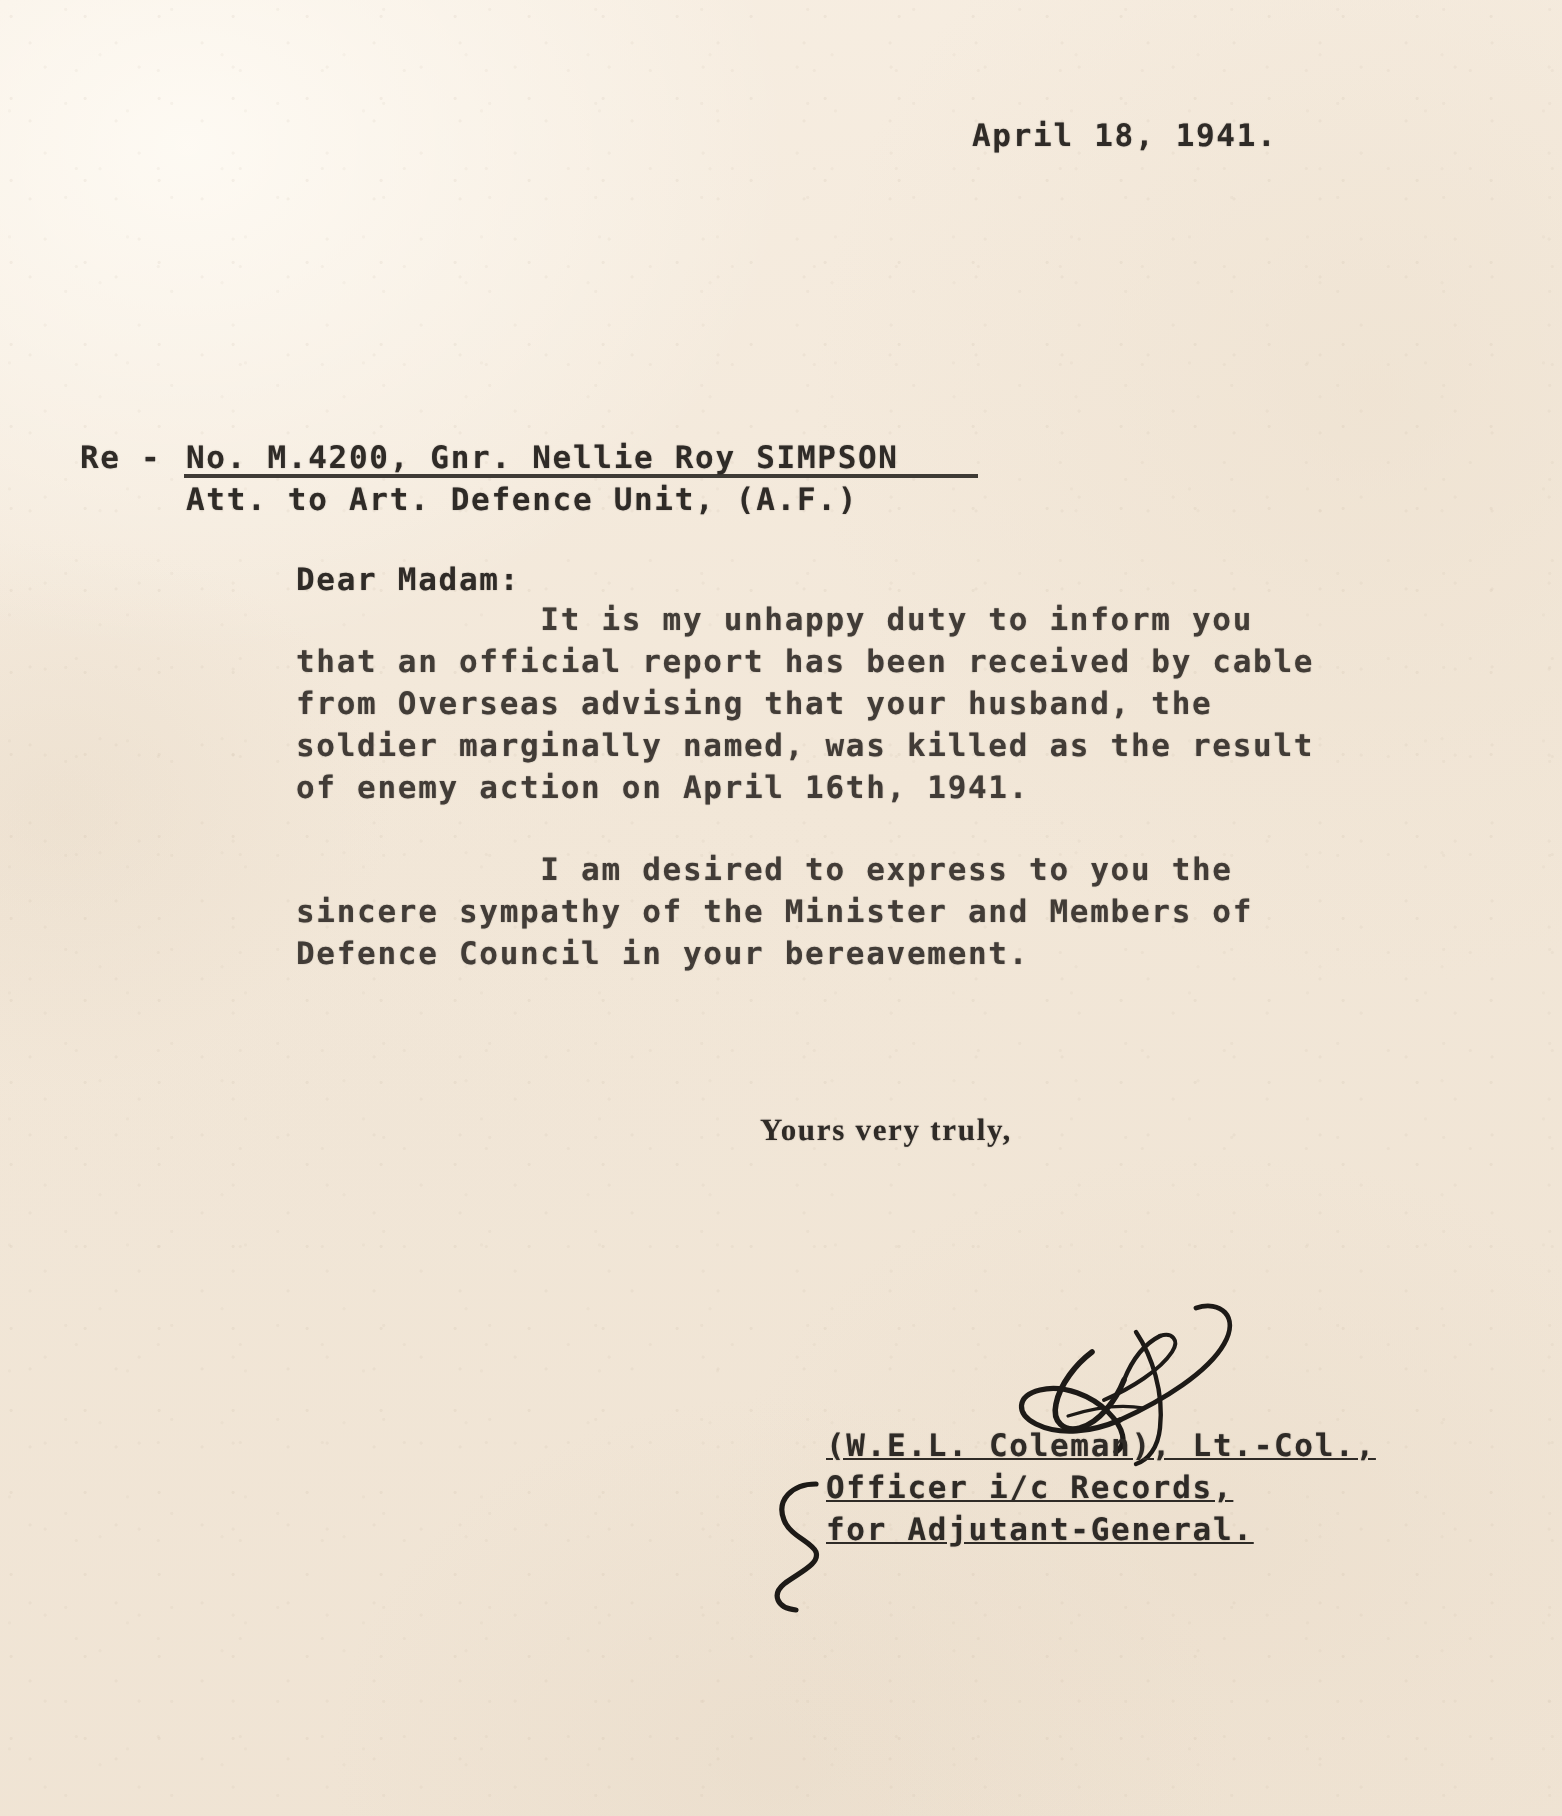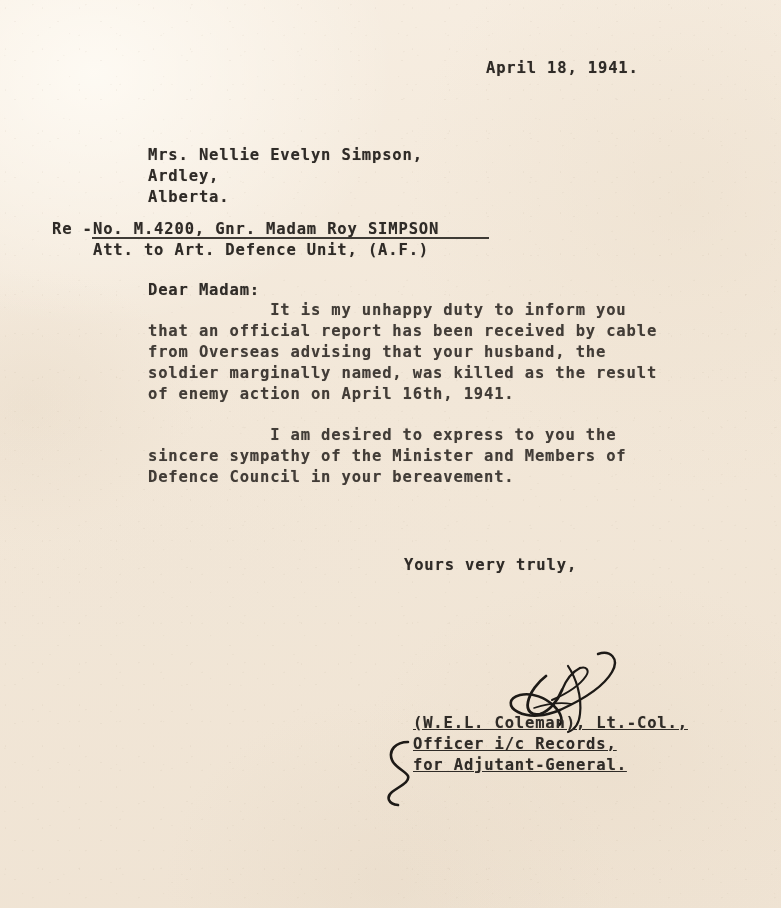--- a/index.html
+++ b/index.html
@@ -68,42 +68,42 @@
     text-shadow: 0 0 0.7px rgba(47,43,39,0.45);
   }
 
   
   .faded { color: #35302b; opacity: 0.93; }
 
   .date-line  { left: 486px; top: 58px; }
 
   .addr       { left: 148px; top: 145px; }
 
-  .re-prefix  { left: 52px;  top: 219px; }
+  .re-prefix  { left: 40px;  top: 219px; }
   .re-line1   { left: 93px;  top: 219px; }
   .re-line2   { left: 93px;  top: 240px; }
 
   .re-underline {
     position: absolute;
     left: 92px;
     top: 237px;
     width: 397px;
     height: 2px;
     background: #2f2b27;
     opacity: 0.92;
   }
 
   .salutation { left: 148px; top: 280px; }
 
   .para       { left: 148px; }
   .p1         { top: 300px; }
   .p2         { top: 425px; }
   .p3         { top: 500px; }
 
-  .closing    { left: 404px; top: 555px; }
+  .closing    { left: 380px; top: 555px; font-family: Liberation Serif, serif; }
 
   .sig-block  { left: 413px; top: 713px; text-decoration: underline; }
 
   
   #signature {
     position: absolute;
     left: 494px;
     top: 648px;
     width: 160px;
     height: 90px;
@@ -125,26 +125,23 @@
 
 <div id="page">
 
   <div id="paper-texture"></div>
   <div id="paper-grain"></div>
 
   <div id="content">
 
     <div class="tx date-line">April 18, 1941.</div>
 
-    <div class="tx addr"><span>Mrs. Nellie Evelyn Simpson,</span>
-<span>Ardley,</span>
-<span>Alberta.</span></div>
 
     <div class="tx re-prefix">Re -</div>
-    <div class="tx re-line1">No. M.4200, Gnr. Madam Roy SIMPSON</div>
+    <div class="tx re-line1">No. M.4200, Gnr. Nellie Roy SIMPSON</div>
     <div class="re-underline"></div>
     <div class="tx re-line2">Att. to Art. Defence Unit, (A.F.)</div>
 
     <div class="tx salutation">Dear Madam:</div>
 
     <div class="tx faded para p1">            It is my unhappy duty to inform you
 that an official report has been received by cable
 from Overseas advising that your husband, the
 soldier marginally named, was killed as the result
 of enemy action on April 16th, 1941.</div>

